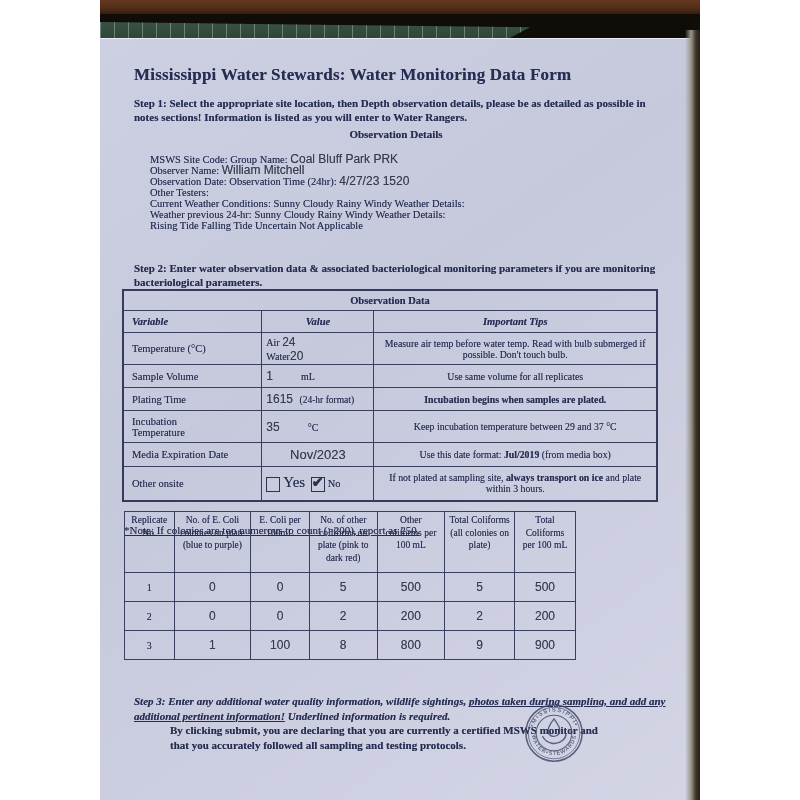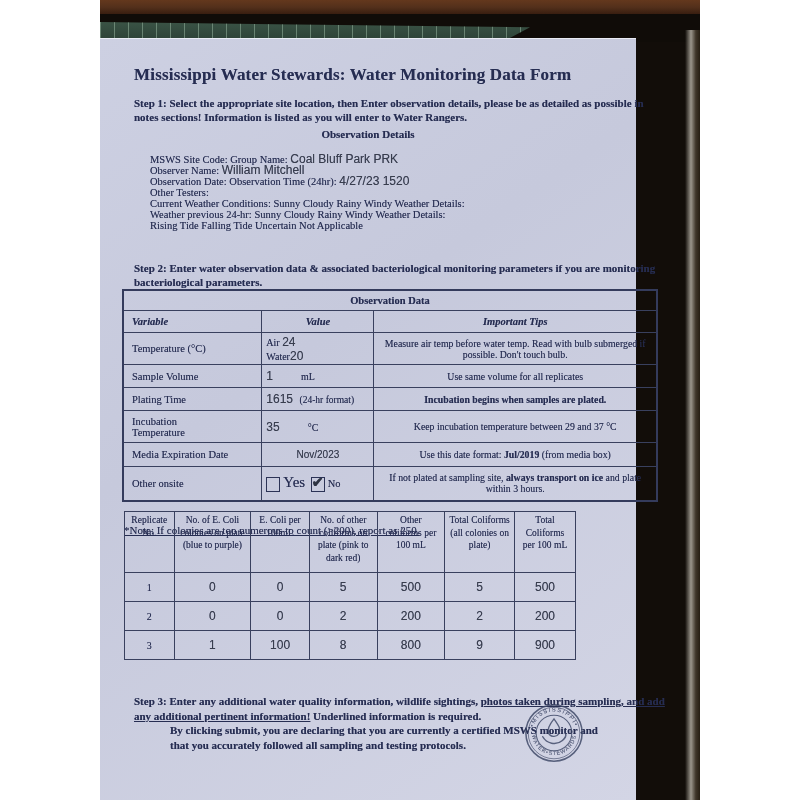--- a/index.html
+++ b/index.html
@@ -8,21 +8,21 @@
   .photo { position:absolute; left:100px; top:0; width:600px; height:800px; background:#120d09; }
 
   .wood { position:absolute; left:0; top:0; width:100%; height:16px;
           background:linear-gradient(180deg,#64381d 0%,#53301b 45%,#31190d 100%); }
   .black-band { position:absolute; left:0; top:14px; width:100%; height:28px; background:#100c08; }
   .mat { position:absolute; left:0; top:22px; width:430px; height:19px;
          background:repeating-linear-gradient(90deg, rgba(150,180,158,.55) 0 1px, transparent 1px 14px),
                     linear-gradient(180deg,#3a5345 0%,#2c4136 100%);
          clip-path:polygon(0 0,100% 28%,94% 100%,0 100%); }
 
-  .paper { position:absolute; left:0; top:38px; width:536px; height:762px;
+  .paper { position:absolute; left:0; top:38px; width:592px; height:762px;
            background:linear-gradient(145deg,#cdd0e2 0%,#c6c9dc 40%,#d3d5e5 100%);
            border-top:1px solid #e9ebf4; color:#262d52; }
   .edge-shadow { position:absolute; right:0; top:30px; width:15px; height:770px;
            background:linear-gradient(90deg, rgba(200,203,220,0) 0%, #9b968c 40%, #3f362a 72%, #261e13 100%); }
   .fill  { font-family:"Liberation Sans", sans-serif; color:#383d4d; }
 
   .title { position:absolute; left:34px; top:26px; font-size:17px; font-weight:bold; letter-spacing:.2px; }
   .step1 { position:absolute; left:34px; top:57px; width:536px; font-size:11px; font-weight:bold; line-height:14px; }
   .obs-head { position:absolute; left:0; top:89px; width:100%; text-align:center; font-size:11px; font-weight:bold; }
 
@@ -46,42 +46,42 @@
   .cbx .mark { position:absolute; left:0px; top:-4px; font-family:"Liberation Sans", sans-serif; font-size:14px; font-weight:bold; color:#2e3442; }
 
   .note { position:absolute; left:24px; top:485px; font-size:11px; text-decoration:underline; }
 
   .rep-table { position:absolute; left:24px; top:472px; width:452px; border:1.6px solid #343b5c; }
   .rep-table td, .rep-table th { border:1.2px solid #39405e; padding:2px 4px; }
   .rep-table th { font-weight:normal; font-size:9.5px; text-align:center; vertical-align:top; height:56px; line-height:12.5px; }
   .rep-table td { text-align:center; height:24px; }
   .rep-no { font-size:10px; }
 
-  .step3 { position:absolute; left:34px; top:655px; width:545px; font-size:11px; font-weight:bold; line-height:14.5px; }
+  .step3 { position:absolute; left:34px; top:655px; width:545px; font-size:11px; font-weight:bold; line-height:14.5px;font-style:italic; }
   .u { text-decoration:underline; }
   .declare { position:absolute; left:70px; top:684px; width:440px; font-size:11px; font-weight:bold; line-height:14.5px; }
 
   .stamp { position:absolute; left:424px; top:664px; width:60px; height:60px; opacity:.82; }
   .stamp text { font-family:"Liberation Sans", sans-serif; fill:#3d4766; }
 
   .soft { text-shadow:0 0 .5px rgba(38,45,82,.55); }
 </style>
 </head>
 <body>
 
 <div class="stage">
   <div class="photo">
     <div class="wood"></div>
     <div class="black-band"></div>
     <div class="mat"></div>
 
     <div class="paper soft">
 
       <div class="title">Mississippi Water Stewards: Water Monitoring Data Form</div>
-      <div class="step1">Step 1: Select the appropriate site location, then Enter observation details, please be as detailed as possible in notes sections! Information is listed as you will enter to Water Rangers.</div>
+      <div class="step1">Step 1: Select the appropriate site location, then Depth observation details, please be as detailed as possible in notes sections! Information is listed as you will enter to Water Rangers.</div>
       <div class="obs-head">Observation Details</div>
 
       <div class="details">
         <div><span>MSWS Site Code: Group Name:</span> <span class="fill v">Coal Bluff Park PRK</span></div>
         <div><span>Observer Name:</span> <span class="fill v">William Mitchell</span></div>
         <div><span>Observation Date: Observation Time (24hr):</span> <span class="fill v">4/27/23 1520</span></div>
         <div>Other Testers:</div>
         <div>Current Weather Conditions: Sunny Cloudy Rainy Windy Weather Details:</div>
         <div>Weather previous 24-hr: Sunny Cloudy Rainy Windy Weather Details:</div>
         <div>Rising Tide Falling Tide Uncertain Not Applicable</div>
@@ -122,21 +122,21 @@
           <td class="val"><span class="num">1615</span> <span style="font-size:9.5px;margin-left:4px">(24-hr format)</span></td>
           <td class="tip b">Incubation begins when samples are plated.</td>
         </tr>
         <tr style="height:32px">
           <td class="var" style="padding-right:42px">Incubation Temperature</td>
           <td class="val"><span class="num">35</span><span class="unit-gap">°C</span></td>
           <td class="tip">Keep incubation temperature between 29 and 37 °C</td>
         </tr>
         <tr style="height:24px">
           <td class="var">Media Expiration Date</td>
-          <td class="val" style="text-align:center"><span class="num" style="font-size:10px">Nov/2023</span></td>
+          <td class="val" style="text-align:center"><span class="num" style="font-size:13px">Nov/2023</span></td>
           <td class="tip"><span>Use this date format: </span><b>Jul/2019</b><span> (from media box)</span></td>
         </tr>
         <tr style="height:34px">
           <td class="var">Other onsite</td>
           <td class="val">
             <span class="cbx"></span><span style="font-size:15px">Yes</span>
             <span class="cbx" style="margin-left:3px"><span class="mark">✔</span></span><span style="font-size:10.5px">No</span>
           </td>
           <td class="tip"><span>If not plated at sampling site, </span><b>always transport on ice</b><span> and plate within 3 hours.</span></td>
         </tr>

